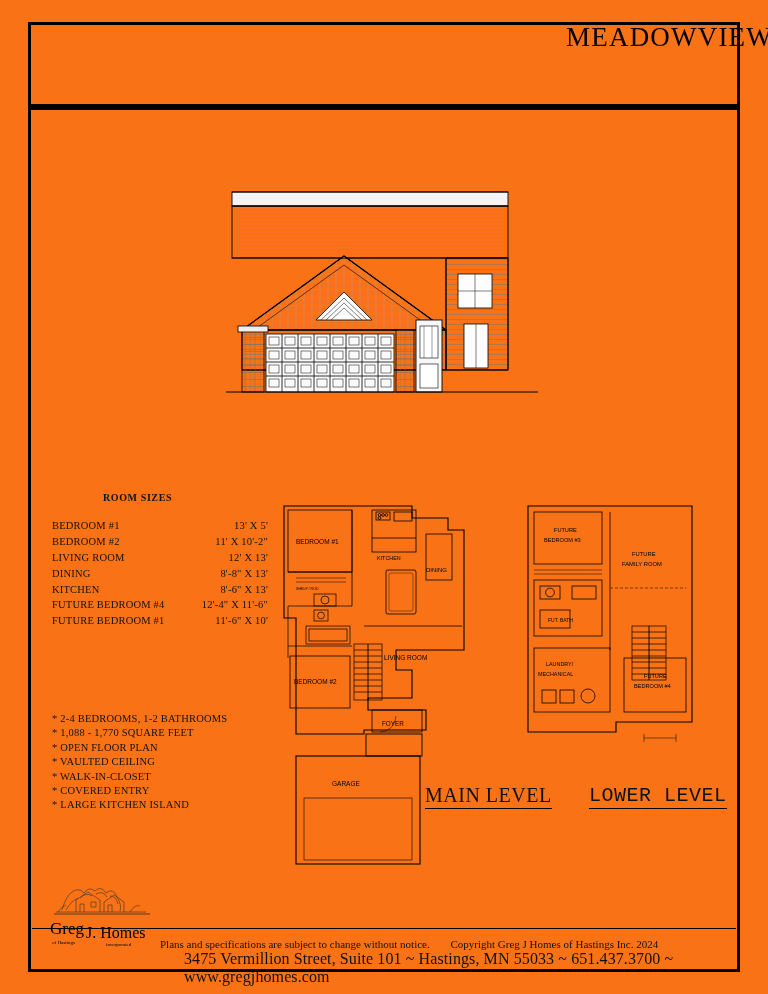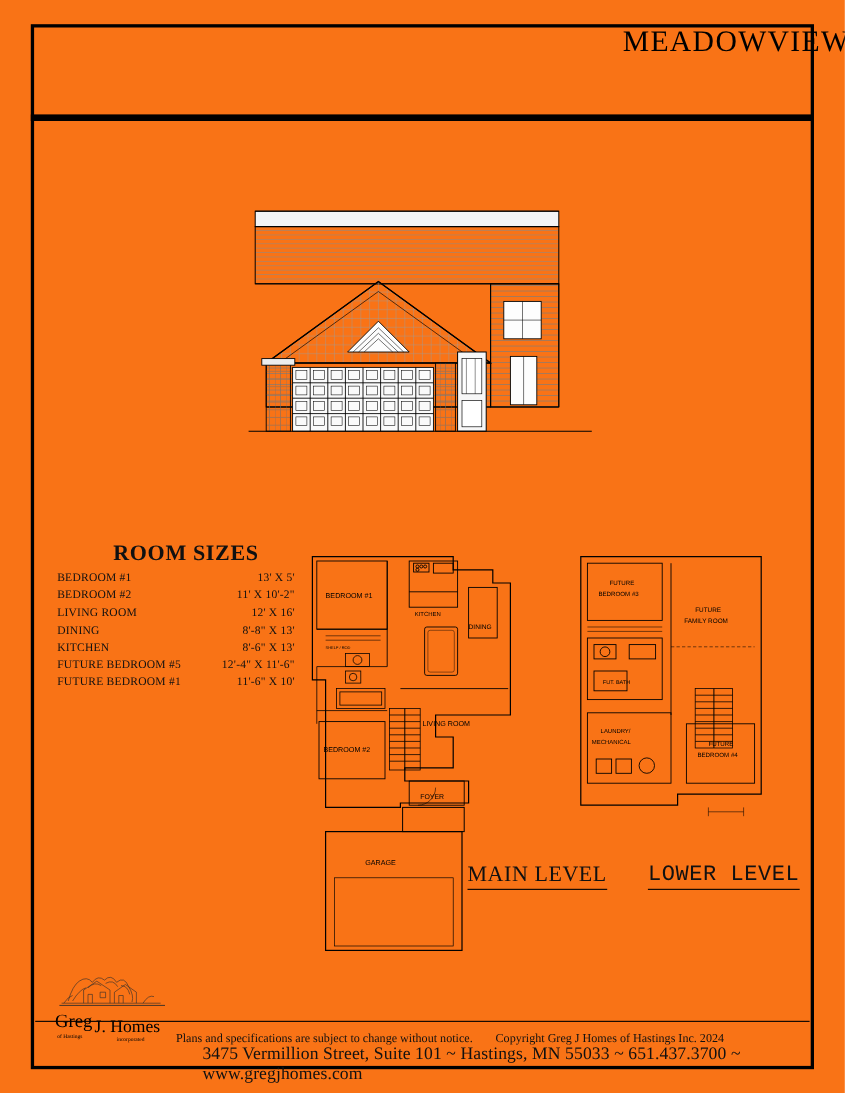--- a/index.html
+++ b/index.html
@@ -60,21 +60,21 @@
     top: 170px;
     width: 330px;
     height: 250px;
   }
 
   
   .room-sizes-head {
     position: absolute;
     left: 103px;
     top: 492px;
-    font-size: 20px;
+    font-size: 10px;
     font-weight: bold;
     letter-spacing: 0.6px;
     font-variant: small-caps;
   }
   .room-table {
     position: absolute;
     left: 52px;
     top: 518px;
     width: 218px;
     font-size: 10.5px;
@@ -299,41 +299,50 @@
       <tr>
         <td>BEDROOM #1</td>
         <td class="dim">13' X 5'</td>
       </tr>
       <tr>
         <td>BEDROOM #2</td>
         <td class="dim">11' X 10'-2"</td>
       </tr>
       <tr>
         <td>LIVING ROOM</td>
-        <td class="dim">12' X 16'</td>
+        <td class="dim">12' X 13'</td>
       </tr>
       <tr>
         <td>DINING</td>
         <td class="dim">8'-8" X 13'</td>
       </tr>
       <tr>
         <td>KITCHEN</td>
         <td class="dim">8'-6" X 13'</td>
       </tr>
       <tr>
-        <td>FUTURE BEDROOM #5</td>
+        <td>FUTURE BEDROOM #4</td>
         <td class="dim">12'-4" X 11'-6"</td>
       </tr>
       <tr>
         <td>FUTURE BEDROOM #1</td>
         <td class="dim">11'-6" X 10'</td>
       </tr>
     </tbody>
   </table>
 
+  <div class="features">
+    <div>* 2-4 BEDROOMS, 1-2 BATHROOMS</div>
+    <div>* 1,088 - 1,770 SQUARE FEET</div>
+    <div>* OPEN FLOOR PLAN</div>
+    <div>* VAULTED CEILING</div>
+    <div>* WALK-IN-CLOSET</div>
+    <div>* COVERED ENTRY</div>
+    <div>* LARGE KITCHEN ISLAND</div>
+  </div>
 
   <div class="plan-main">
     <svg width="200" height="375" viewBox="0 0 200 375">
       <g stroke="#000" fill="none" stroke-width="1.1">
 
         <path d="M8 8 H136 V20 H172 V32 L188 32 V152 H120 V172 H136 V200 H92 V212 H150 V232 H88 V236 H20 V120 H8 Z"></path>
       </g>
 
       <g stroke="#000" fill="none" stroke-width="0.8">
         <rect x="12" y="12" width="64" height="62"></rect>

